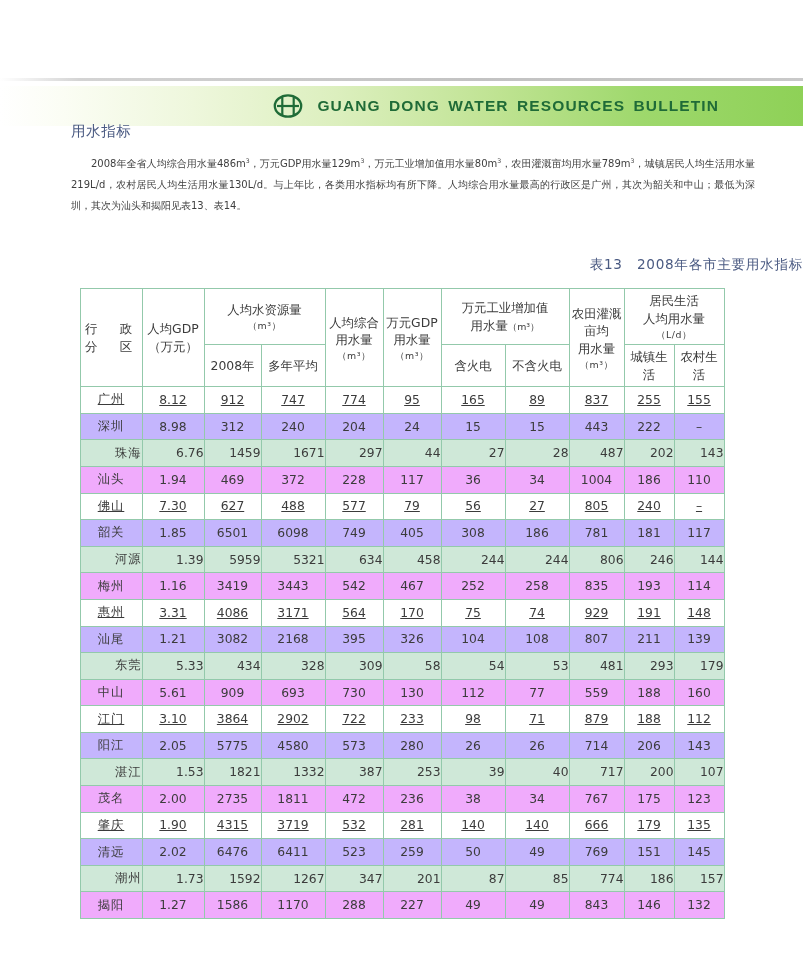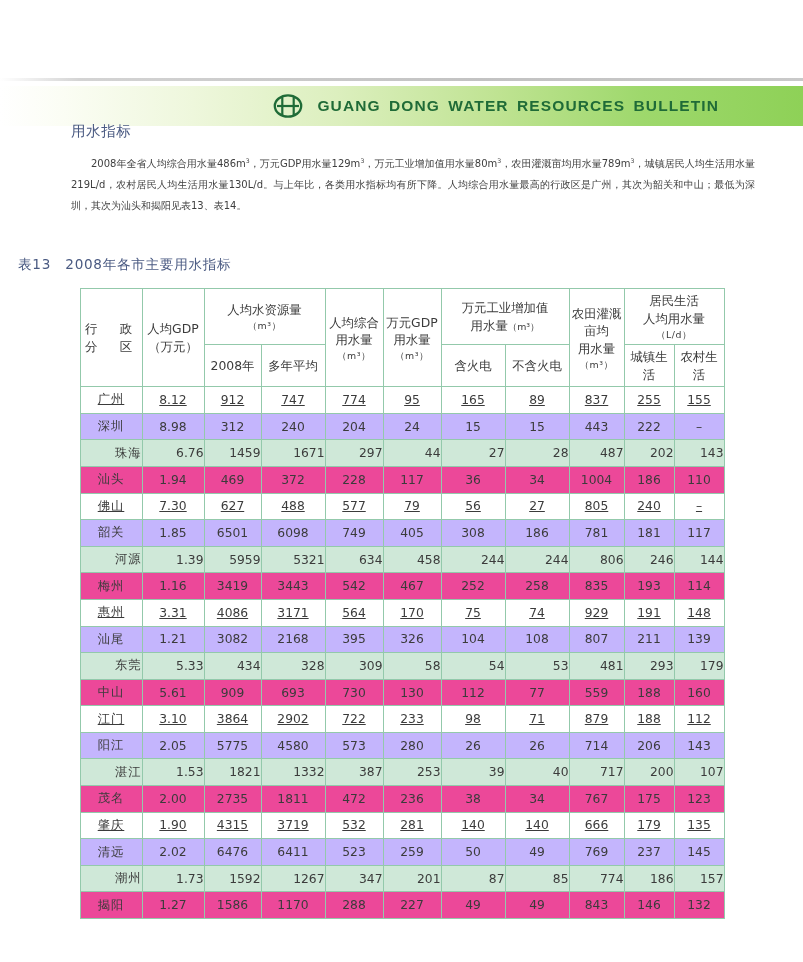--- a/index.html
+++ b/index.html
@@ -88,21 +88,21 @@
     font-family: "DejaVu Sans", "Liberation Sans", sans-serif;
   }
   .para sup {
     font-size: 0.62em;
     vertical-align: super;
     line-height: 0;
   }
 
   .table-caption {
     margin: 40px 0 0 18px;
-    text-align: left;
+    text-align: right;
     font-size: 13.6px;
     color: #4a5a82;
     letter-spacing: 0.7px;
     font-family: "DejaVu Sans", "Liberation Sans", sans-serif;
   }
 
   
   .table-wrap {
     margin: 14px auto 0 auto;
     width: 644px;
@@ -143,21 +143,21 @@
     height: 25.6px;
     font-size: 12.3px;
   }
   tbody td.region {
     letter-spacing: 1px;
   }
   
   tbody tr.r0 td { background: #ffffff; text-decoration: underline; }
   tbody tr.r1 td { background: #c4b5fd; }
   tbody tr.r2 td { background: #cfe8d8; text-align: right; }
-  tbody tr.r3 td { background: #ec4899; }
+  tbody tr.r3 td { background: #f0abfc; }
 </style>
 </head>
 <body>
 
 <div class="banner">
   <svg class="logo" width="30" height="24" viewBox="0 0 30 24" aria-hidden="true">
     <ellipse cx="15" cy="12" rx="13.2" ry="10.6" fill="none" stroke="#1f6b37" stroke-width="2.3"></ellipse>
     <line x1="9.3" y1="3.0" x2="9.3" y2="21.0" stroke="#1f6b37" stroke-width="2.2"></line>
     <line x1="20.7" y1="3.0" x2="20.7" y2="21.0" stroke="#1f6b37" stroke-width="2.2"></line>
     <line x1="4.0" y1="12" x2="26.0" y2="12" stroke="#1f6b37" stroke-width="2.2"></line>
@@ -463,21 +463,21 @@
           <tr class="r1">
             <td class="region">清远</td>
             <td>2.02</td>
             <td>6476</td>
             <td>6411</td>
             <td>523</td>
             <td>259</td>
             <td>50</td>
             <td>49</td>
             <td>769</td>
-            <td>237</td>
+            <td>151</td>
             <td>145</td>
           </tr>
           <tr class="r2">
             <td class="region">潮州</td>
             <td>1.73</td>
             <td>1592</td>
             <td>1267</td>
             <td>347</td>
             <td>201</td>
             <td>87</td>

